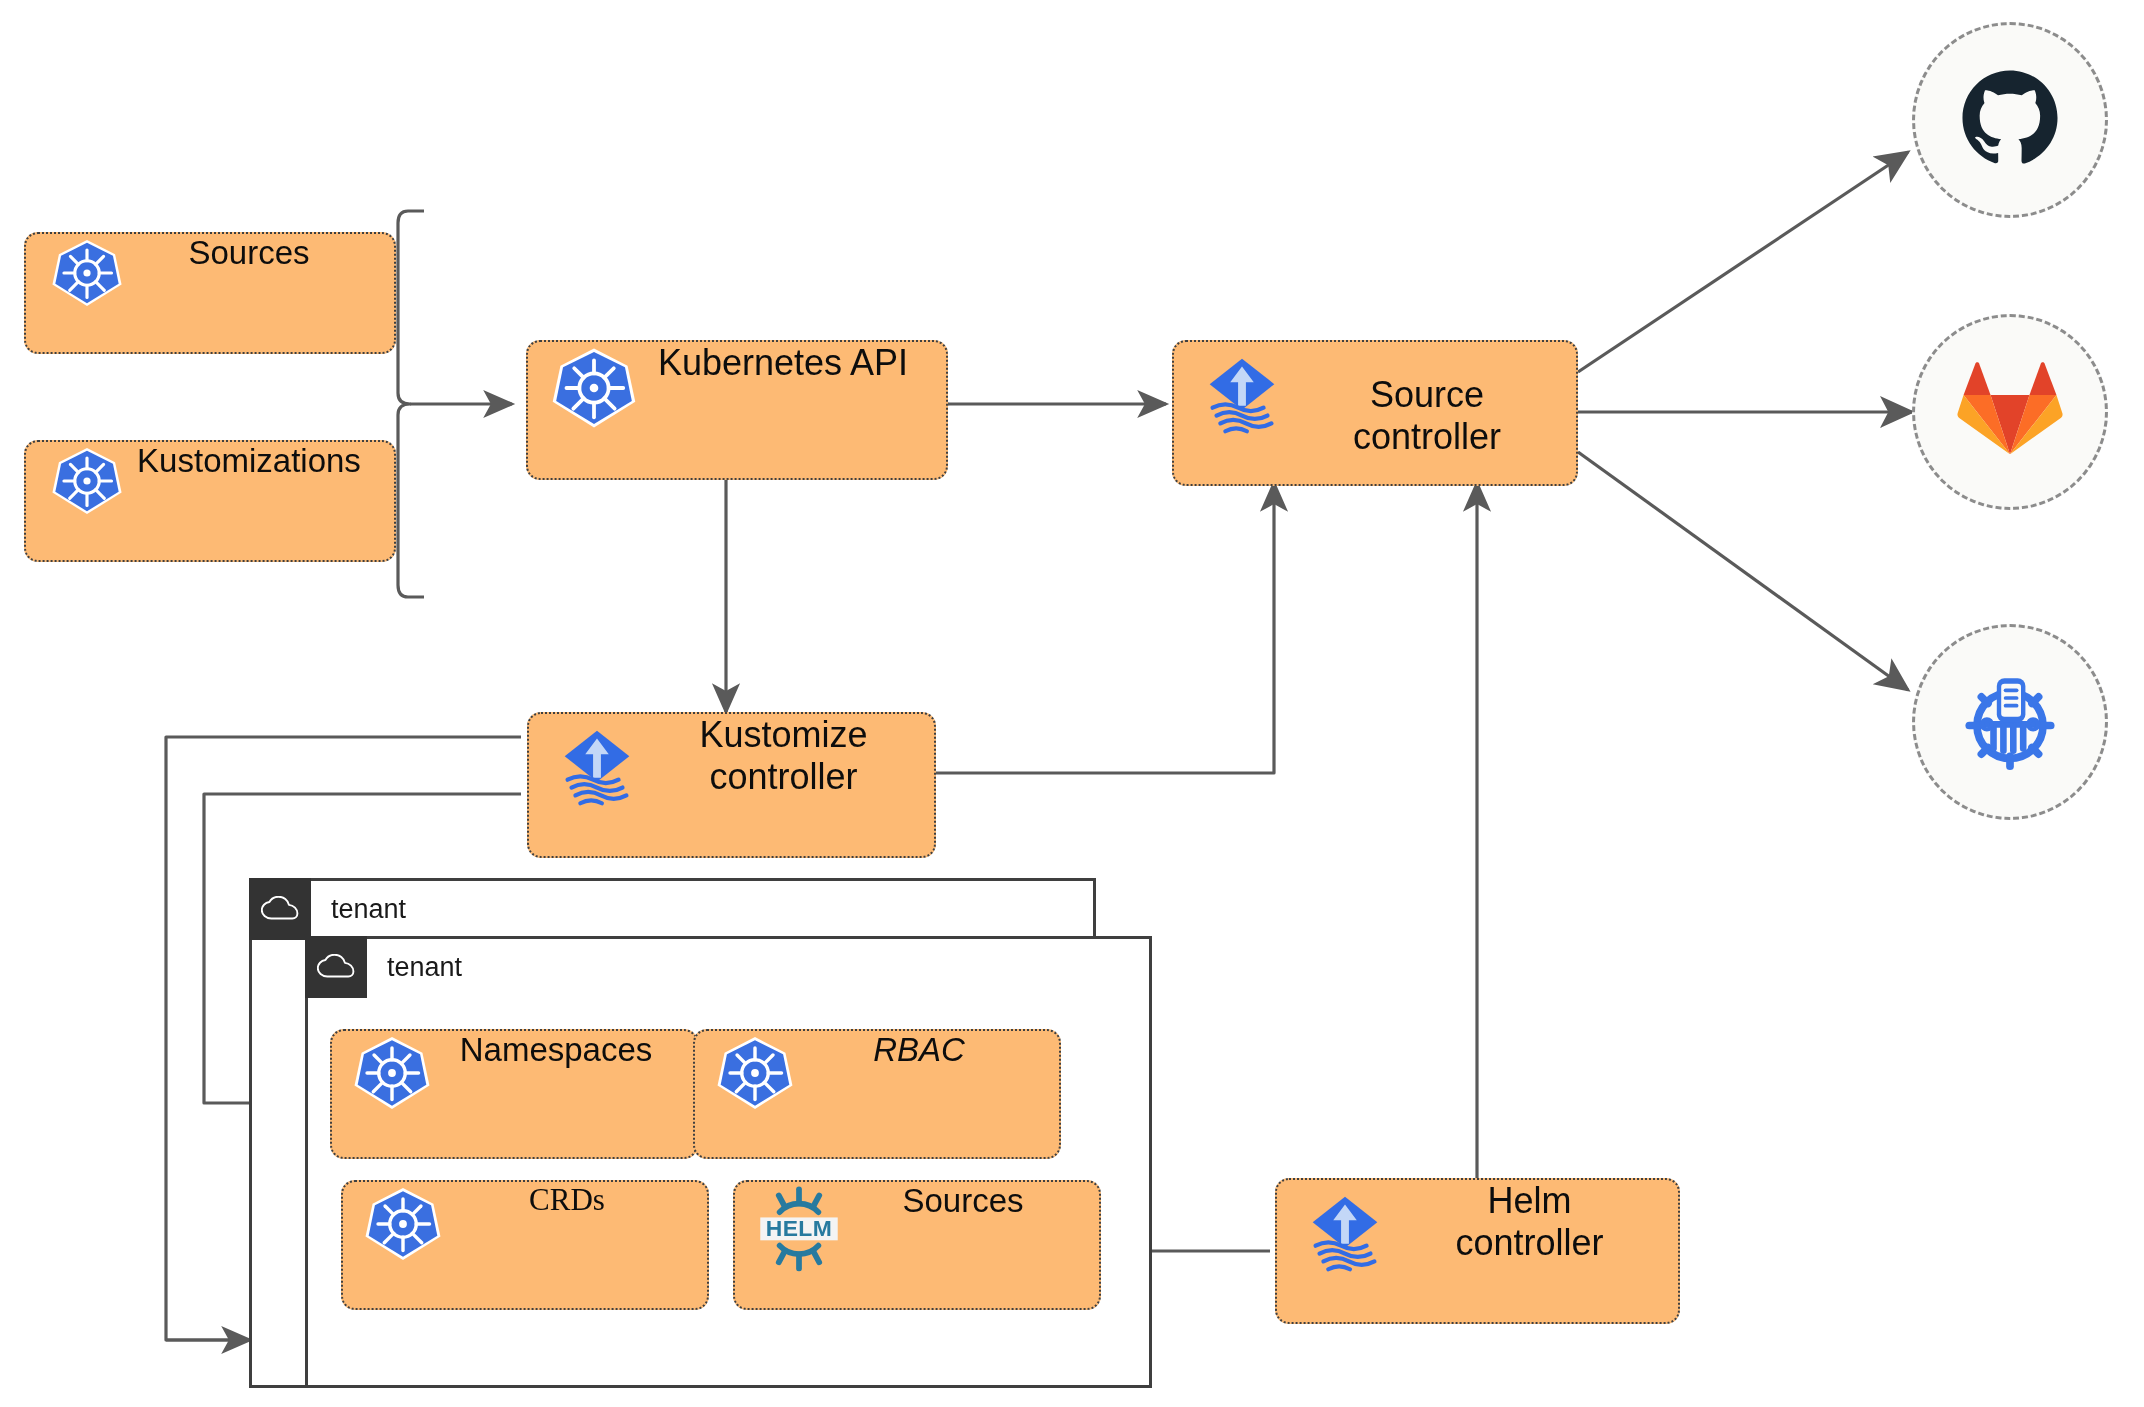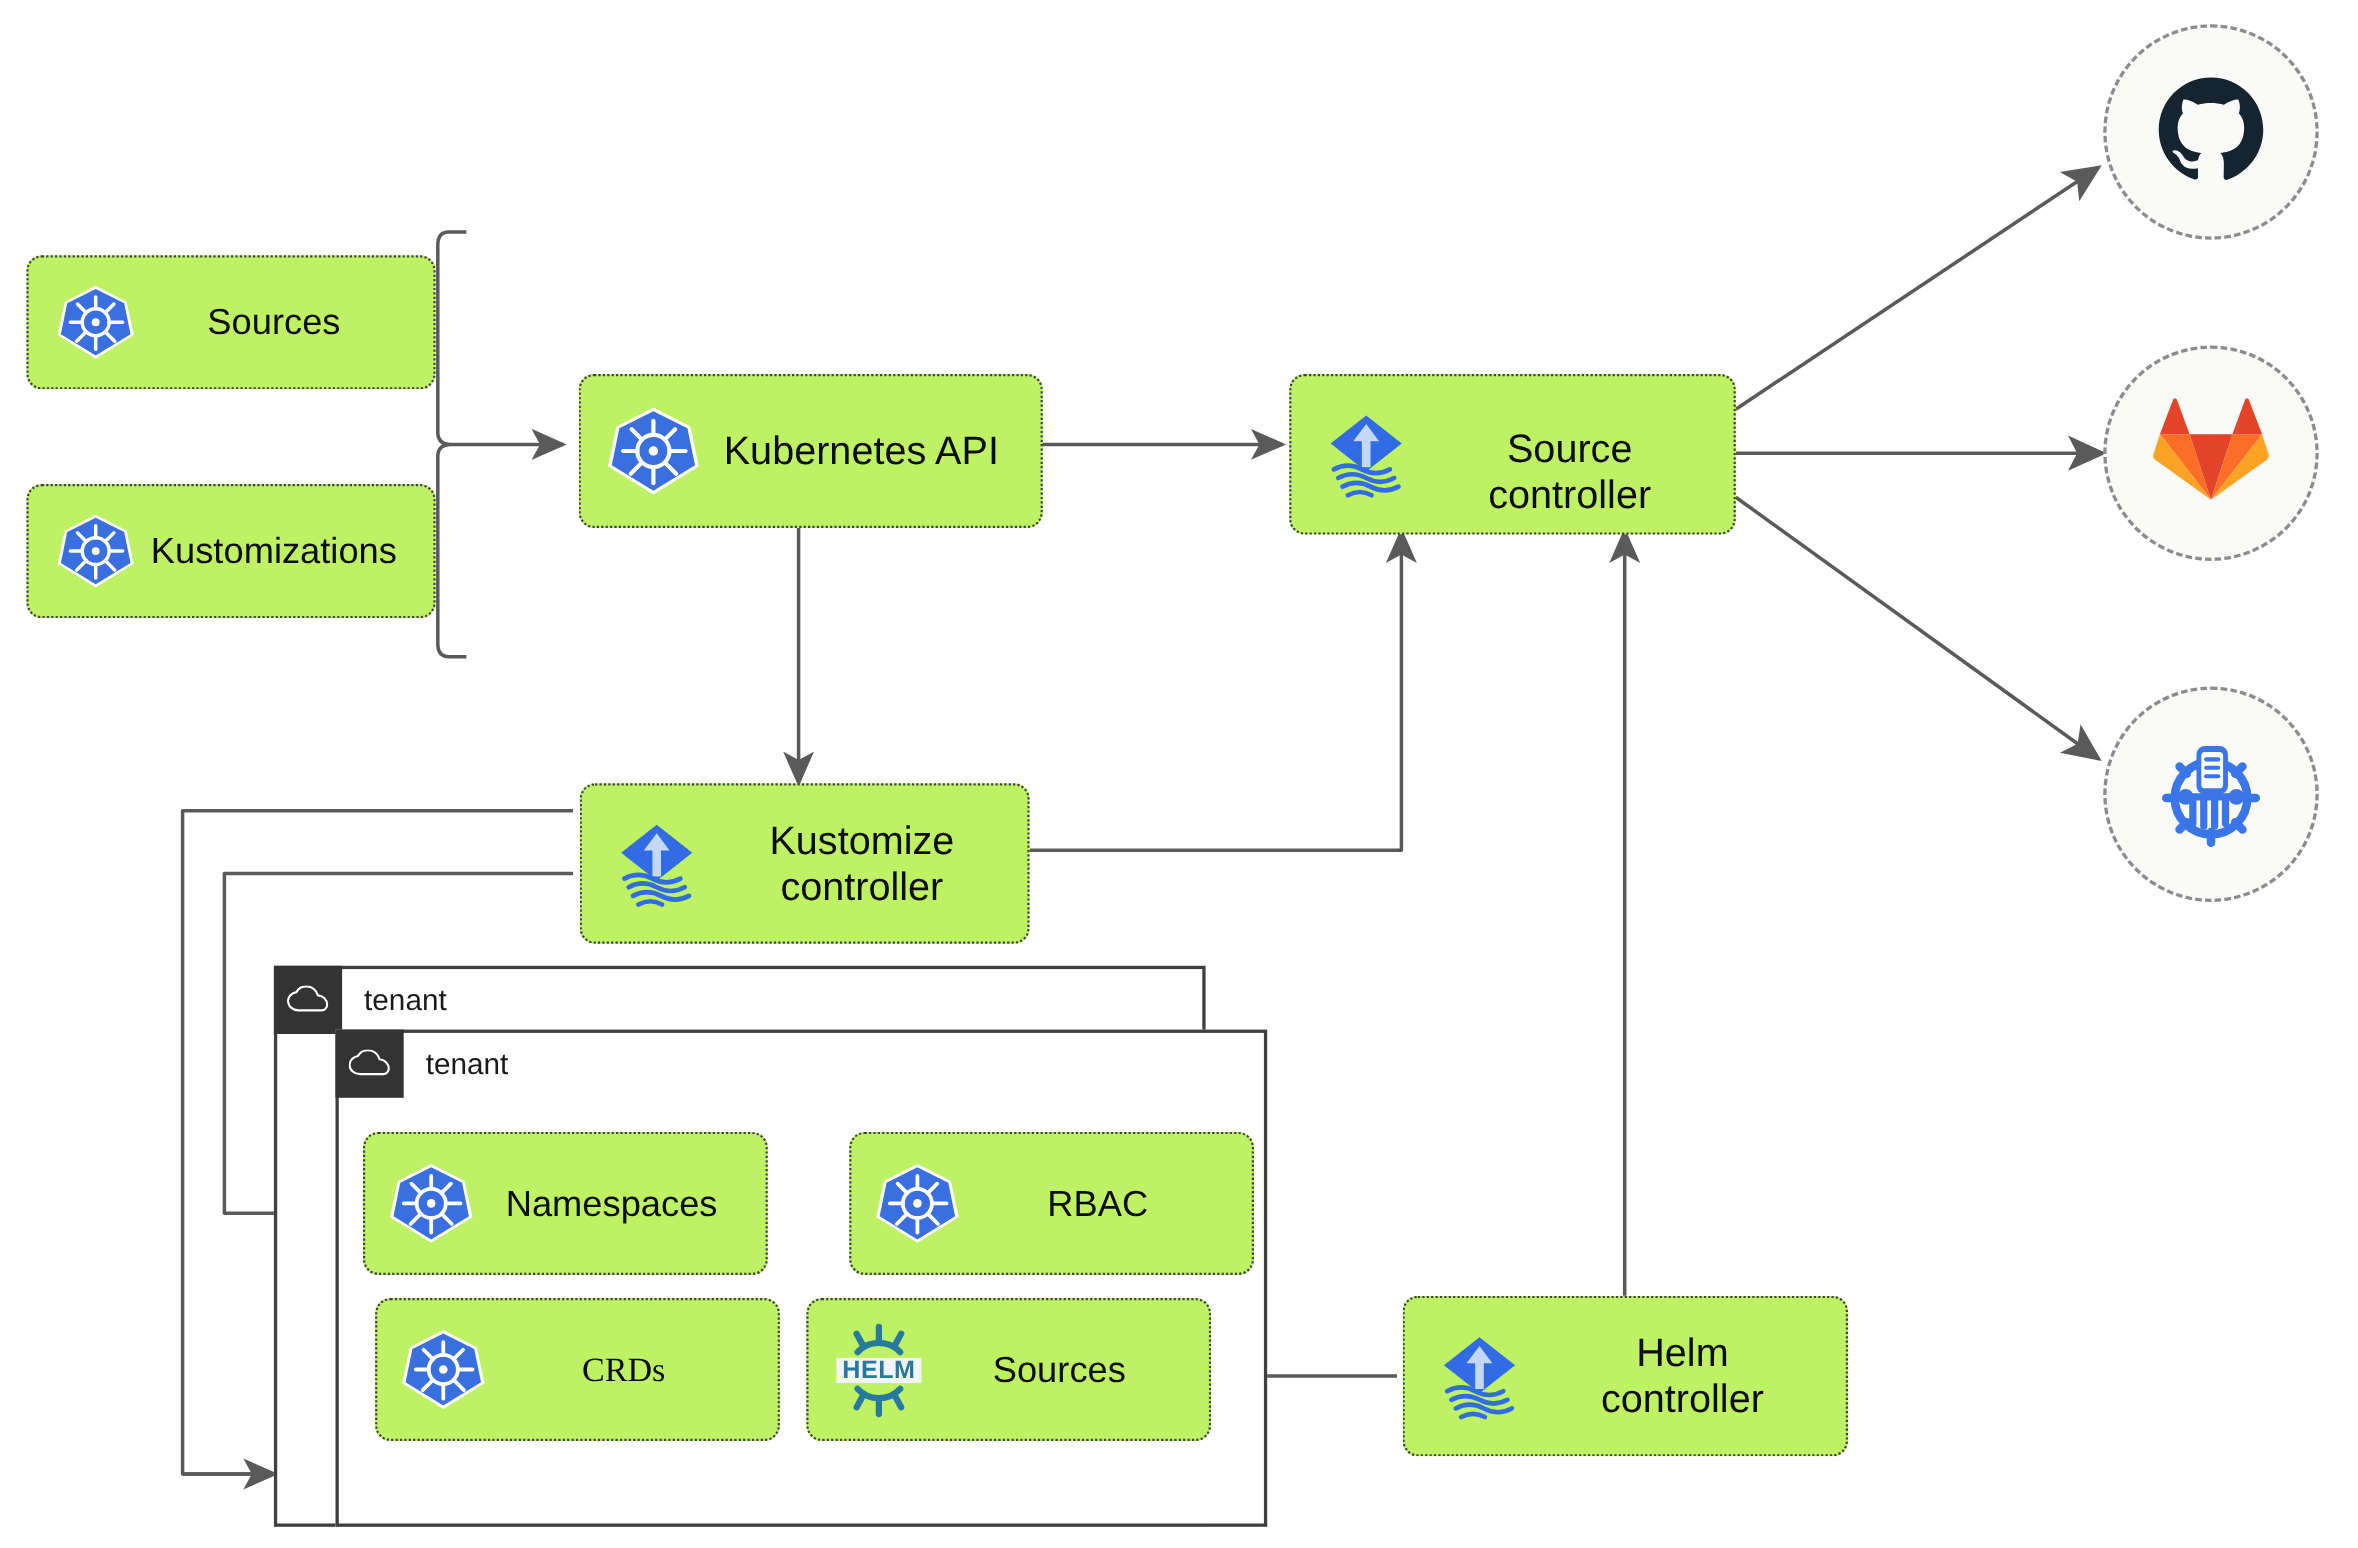--- a/index.html
+++ b/index.html
@@ -19,25 +19,25 @@
   #wires {
     position: absolute;
     top: 0; left: 0;
     width: 2144px; height: 1407px;
     pointer-events: none;
   }
 
   
   .node {
     position: absolute;
-    background: #bef264;
+    background: #fdba74;
     border: 2px dotted #3f3f3f;
     border-radius: 14px;
     display: flex;
-    align-items: center;
+    align-items: flex-start;
     z-index: 3;
   }
   .node .icon-slot {
     flex: 0 0 auto;
     display: flex;
     align-items: center;
     justify-content: center;
   }
   .node .node-label {
     flex: 1 1 auto;
@@ -358,21 +358,21 @@
           <line x1="62" y1="62" x2="74" y2="74"></line>
           <line x1="73" y1="27" x2="62" y2="38"></line>
           <line x1="38" y1="62" x2="26" y2="74"></line>
         </g>
         <circle cx="50" cy="50" r="5" fill="#ffffff"></circle>
       </svg>
     </span>
     <span class="node-label" style="font-size:33px;">Namespaces</span>
   </div>
 
-  <div class="node" style="left:772px; top:1029px; width:368px; height:130px; padding:0 18px;">
+  <div class="node" style="left:693px; top:1029px; width:368px; height:130px; padding:0 18px;font-style:italic;">
     <span class="icon-slot" style="width:84px;height:84px;">
       <svg viewBox="0 0 100 100" width="78" height="78" aria-hidden="true">
         <polygon points="50,4 89,24 98,66 50,96 2,66 11,24" fill="#ffffff"></polygon>
         <polygon points="50,8 86,26 94,65 50,92 6,65 14,26" fill="#3a6fe0"></polygon>
         <g fill="none" stroke="#ffffff" stroke-width="4.4" stroke-linecap="round">
           <circle cx="50" cy="50" r="17"></circle>
           <line x1="50" y1="18" x2="50" y2="33"></line>
           <line x1="50" y1="67" x2="50" y2="84"></line>
           <line x1="18" y1="50" x2="33" y2="50"></line>
           <line x1="67" y1="50" x2="84" y2="50"></line>

